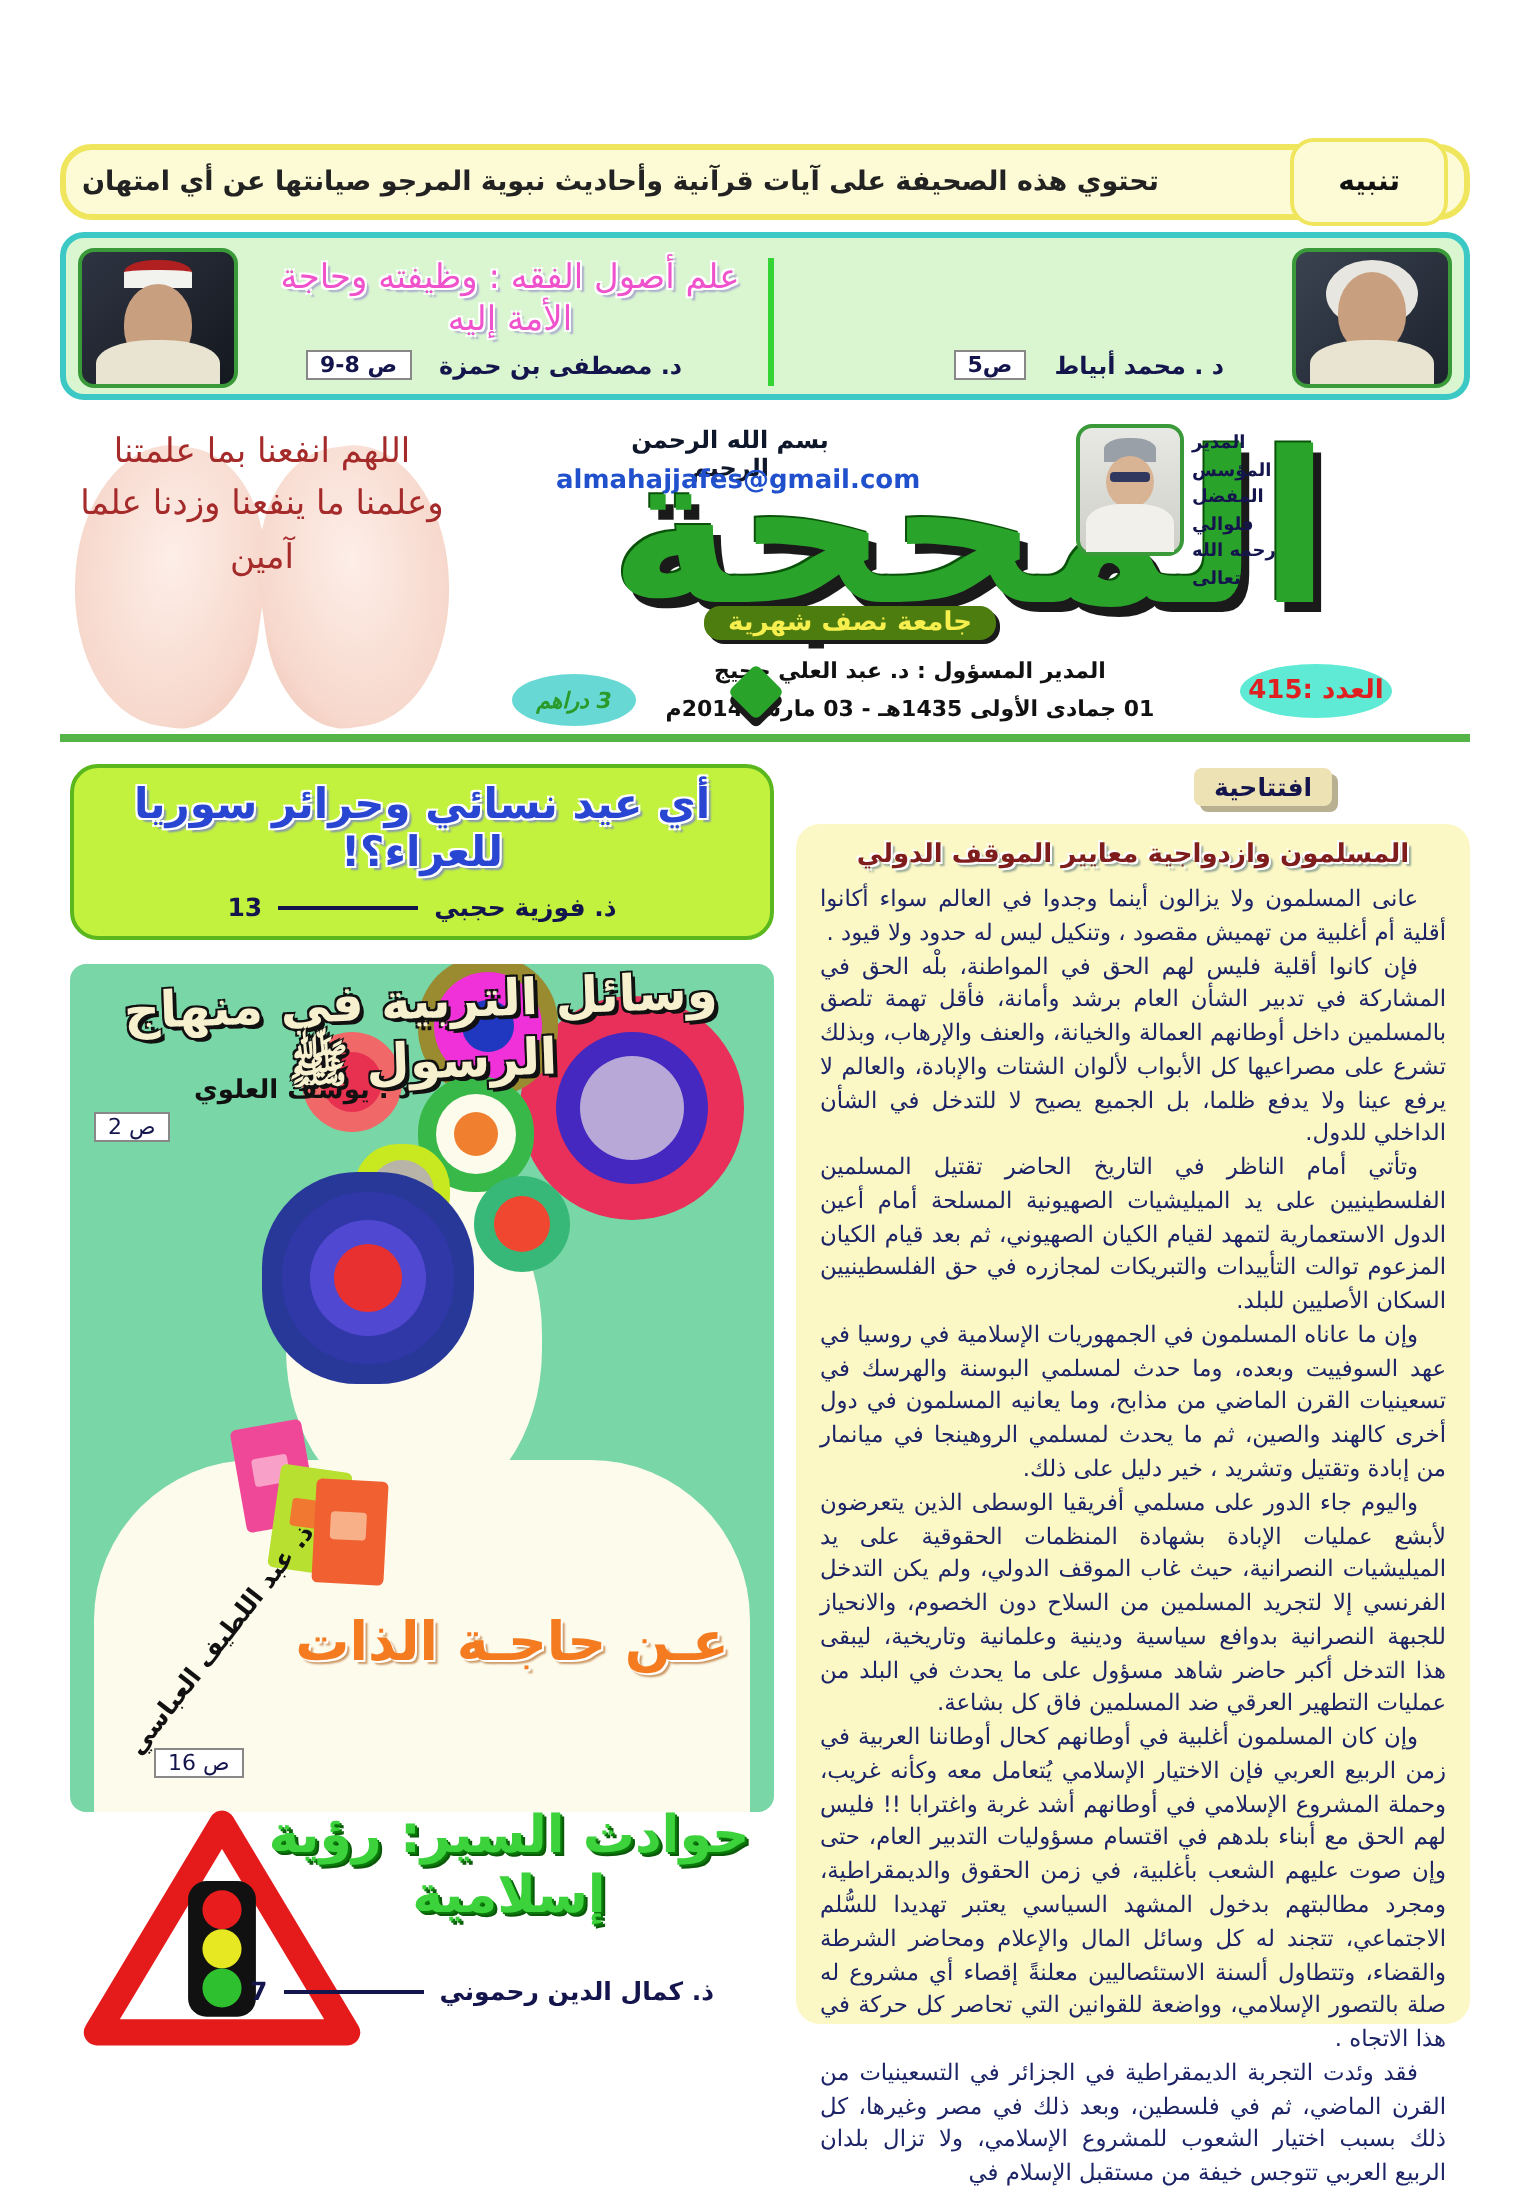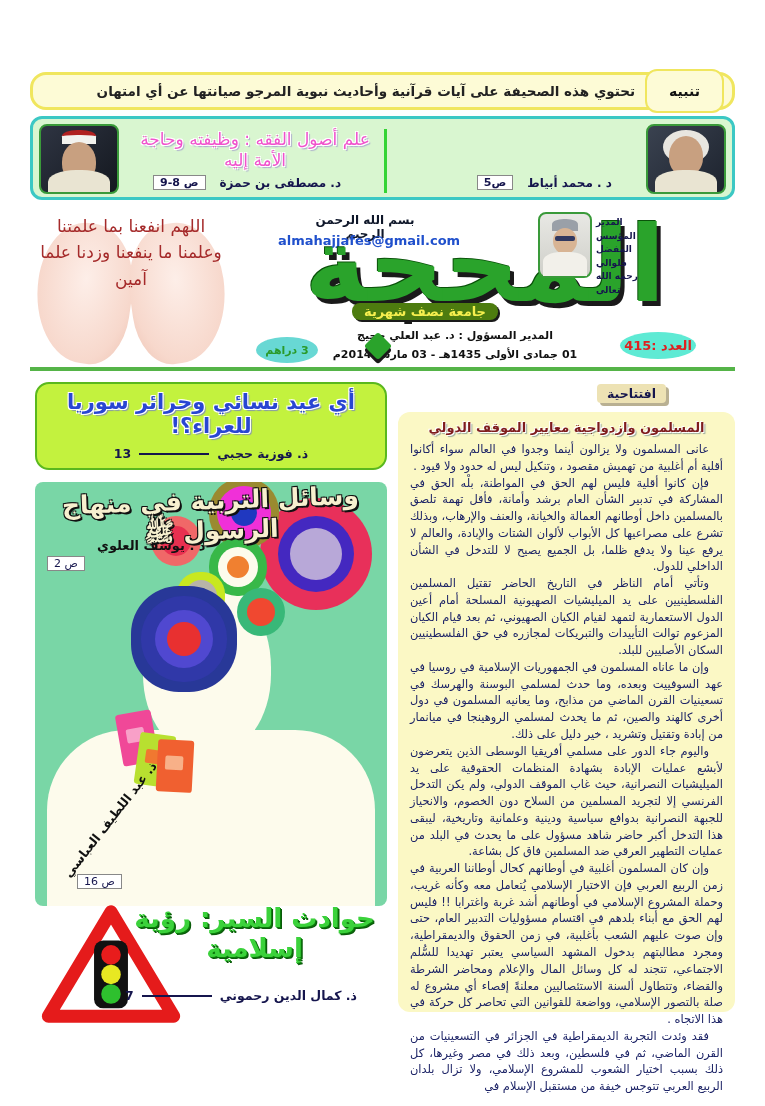--- a/index.html
+++ b/index.html
@@ -13,21 +13,21 @@
   
   .notice-strip{
     left:30px; top:72px; width:705px; height:38px;
     background:#fdfbd6; border:3px solid #f0e65e; border-radius:16px;
     display:flex; align-items:center; padding:0 8px; gap:10px;
   }
   .notice-label{
     border:2px solid #f0e65e; border-radius:12px; background:#fdfbd6;
     padding:12px 22px; font-weight:bold; font-size:14px; color:#111;
   }
-  .notice-text{ flex:1; text-align:right; font-weight:bold; font-size:13.5px; color:#222; }
+  .notice-text{ flex:1; text-align:left; font-weight:bold; font-size:13.5px; color:#222; }
 
   
   .top-box{
     left:30px; top:116px; width:705px; height:84px;
     background:#d9f6d0; border:3px solid #3cc8c4; border-radius:12px;
   }
   .photo{ border:2px solid #3a9a3a; border-radius:8px; overflow:hidden; }
   .photo-r{ right:6px; top:5px; width:80px; height:70px; background:linear-gradient(135deg,#3a4250,#1d232e); }
   .photo-l{ left:6px; top:5px; width:80px; height:70px; background:linear-gradient(135deg,#2e3442,#14181f); }
   .ph-head{ position:absolute; left:50%; top:10px; transform:translateX(-50%); width:34px; height:40px; border-radius:50% 50% 45% 45%; background:#c8a080; }
@@ -75,21 +75,21 @@
   .f-robe{ position:absolute; left:50%; bottom:0; transform:translateX(-50%); width:44px; height:24px; border-radius:40% 40% 0 0; background:#f2f0ea; }
   .founder-caption{ font-size:9px; font-weight:bold; color:#15154d; text-align:left; line-height:1.5; padding-top:4px; }
   .tagline{
     left:352px; top:303px; padding:1px 12px; background:#4d7c0f; border-radius:8px;
     color:#f6ef4e; font-weight:bold; font-size:13px; box-shadow:2px 2px 0 #1a1a1a;
   }
   .director{ left:330px; top:329px; width:250px; text-align:center; font-weight:bold; font-size:11px; color:#111; }
   .issue-date{ left:310px; top:348px; width:290px; text-align:center; font-weight:bold; font-size:11px; color:#111; }
   .diamond{ left:368px; top:336px; width:20px; height:20px; background:#2aa32b; transform:rotate(45deg); box-shadow:3px 3px 0 #1a1a1a; border-radius:3px; }
   .price-pill{ left:256px; top:337px; width:62px; height:26px; background:#68d8d4; border-radius:50%;
-    display:flex; align-items:center; justify-content:center; color:#2a9a2a; font-weight:bold; font-size:11px; }
+    display:flex; align-items:center; justify-content:center; color:#2a9a2a; font-weight:bold; font-size:11px;font-style:italic; }
   .issue-pill{ left:620px; top:332px; width:76px; height:27px; background:#5eead4; border-radius:50%;
     display:flex; align-items:center; justify-content:center; color:#e02020; font-weight:bold; font-size:13px; }
   .green-rule{ left:30px; top:367px; width:705px; height:4px; background:#55b448; }
 
   
   .women-box{
     left:35px; top:382px; width:352px; height:88px;
     background:#c3f23e; border:2px solid #5ab81e; border-radius:14px; text-align:center; padding-top:6px;
   }
   .women-title{
@@ -237,20 +237,21 @@
   <div class="book" style="left:102px; top:252px; background:#b8e030; transform:rotate(8deg);">
       <div class="book-label" style="background:#f07830;"></div>
     </div>
   <div class="book" style="left:122px; top:258px; background:#f06030; transform:rotate(3deg);">
       <div class="book-label" style="background:#f8b088;"></div>
     </div>
 
   <div class="edu-diag">ذ. عبد اللطيف العباسي</div>
   <span class="page-chip edu-page2" style="position:absolute;">ص 16</span>
   <div class="edu-sub">
+    <div>عـن حاجـة الذات</div>
   </div>
 </div>
 
 <div class="abs traffic-zone">
   <svg class="traffic-svg" viewBox="0 0 104 92">
     <polygon points="52,6 100,86 4,86" fill="#ffffff" stroke="#e51b1b" stroke-width="10" stroke-linejoin="round"></polygon>
     <rect x="39" y="28" width="26" height="52" rx="7" fill="#111111"></rect>
     <circle cx="52" cy="39" r="7.5" fill="#e81c1c"></circle>
     <circle cx="52" cy="54" r="7.5" fill="#e8e822"></circle>
     <circle cx="52" cy="69" r="7.5" fill="#2ec02e"></circle>

